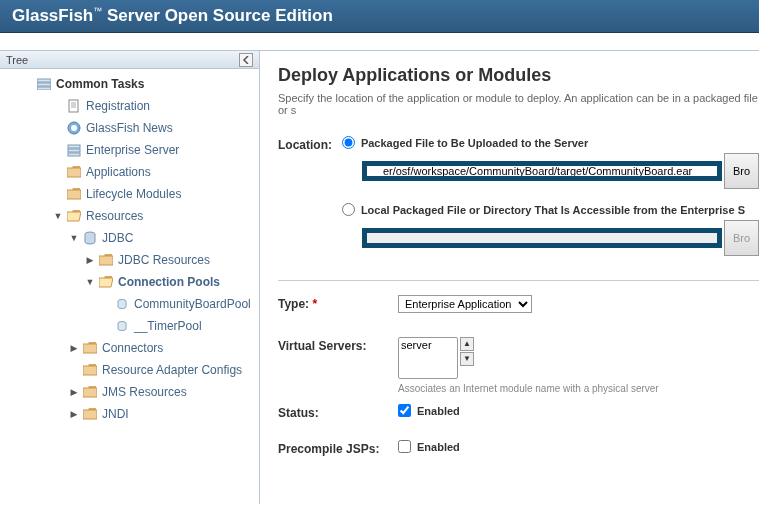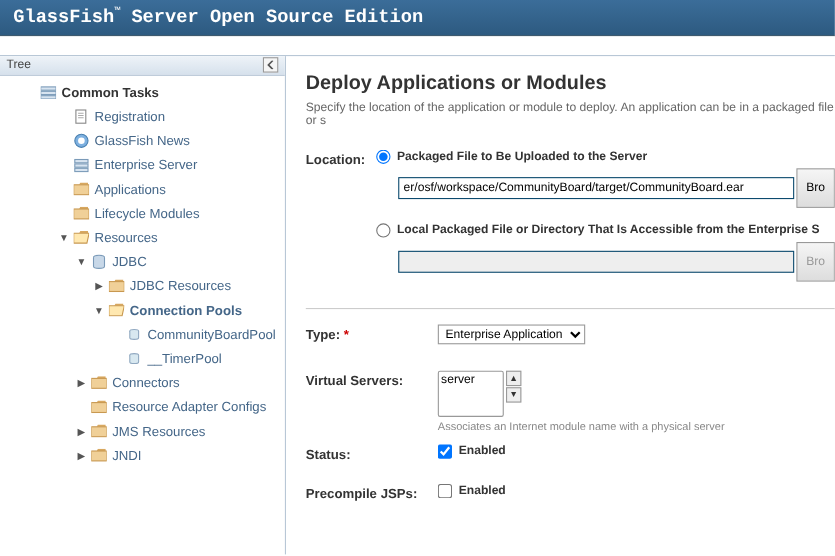--- a/index.html
+++ b/index.html
@@ -1,18 +1,18 @@
 <!DOCTYPE html>
 <html><head>
 <meta charset="utf-8">
 <style>
 * { box-sizing: border-box; margin: 0; padding: 0; }
 body { font-family: Arial, Helvetica, sans-serif; font-size: 12px; color: #333; background: #fff; width: 759px; height: 505px; overflow: hidden; }
 
-.header { background: linear-gradient(to bottom, #3b6d99, #2d5a80); color: #fff; padding: 6px 12px; font-size: 17px; font-weight: bold; border-bottom: 1px solid #1a3a52; font-family: Liberation Mono, monospace; }
+.header { background: linear-gradient(to bottom, #3b6d99, #2d5a80); color: #fff; padding: 6px 12px; font-size: 17px; font-weight: bold; border-bottom: 1px solid #1a3a52; }
 .header sup { font-size: 9px; font-weight: normal; }
 
 .topgap { height: 18px; background: #fff; border-bottom: 1px solid #b8c7d6; }
 
 .main { display: flex; height: calc(505px - 52px); }
 
 .sidebar { width: 260px; border-right: 1px solid #b8c7d6; background: #fff; overflow: hidden; }
 .sidebar-header { background: linear-gradient(to bottom, #eef3f8, #d6e1ec); border-bottom: 1px solid #b8c7d6; padding: 2px 6px; font-size: 11px; color: #444; display: flex; justify-content: space-between; align-items: center; height: 18px; }
 .collapse-btn { width: 14px; height: 14px; border: 1px solid #999; background: #f5f5f5; display: flex; align-items: center; justify-content: center; font-size: 9px; cursor: pointer; }
 
@@ -46,21 +46,21 @@
 
 .file-row { display: flex; align-items: center; margin-bottom: 14px; margin-left: 20px; }
 .file-input { border: 1px solid #999; padding: 2px 4px; font-size: 11px; height: 20px; width: 360px; background: #fff; }
 .file-input.disabled { background: #eee; color: #999; }
 .browse-btn { border: 1px solid #999; background: linear-gradient(to bottom, #f5f5f5, #ddd); padding: 2px 8px; font-size: 11px; height: 36px; margin-left: 2px; cursor: pointer; }
 .browse-btn.disabled { color: #999; }
 
 hr.sep { border: none; border-top: 1px solid #ccc; margin: 8px 0 14px 0; }
 
 select { border: 1px solid #999; font-size: 11px; padding: 1px 2px; background: #fff; }
-input[type=text] { border: 1px solid #0c4a6e; font-size: 11px; padding: 2px 4px; height: 20px; }
+input[type=text] { border: 5px solid #0c4a6e; font-size: 11px; padding: 2px 16px; height: 20px; }
 
 .vs-select { width: 60px; height: 42px; border: 1px solid #999; font-size: 11px; }
 .vs-wrap { display: flex; align-items: flex-start; }
 .vs-arrows { display: flex; flex-direction: column; margin-left: 2px; }
 .vs-arrow { width: 14px; height: 14px; border: 1px solid #999; background: #eee; font-size: 8px; text-align: center; line-height: 12px; margin-bottom: 1px; cursor: pointer; }
 .helper { font-size: 10px; color: #888; margin-top: 4px; }
 
 .check-row { display: flex; align-items: center; }
 .check-row input { margin-right: 6px; }
 .check-text { font-weight: bold; font-size: 11px; }

